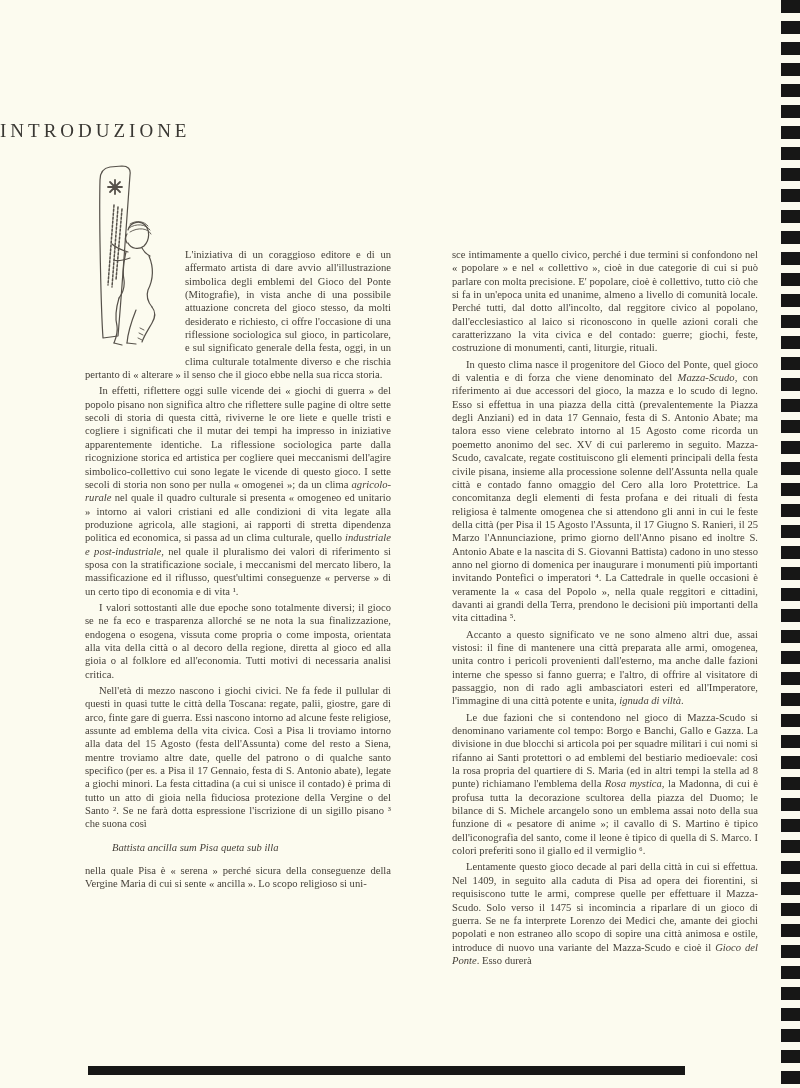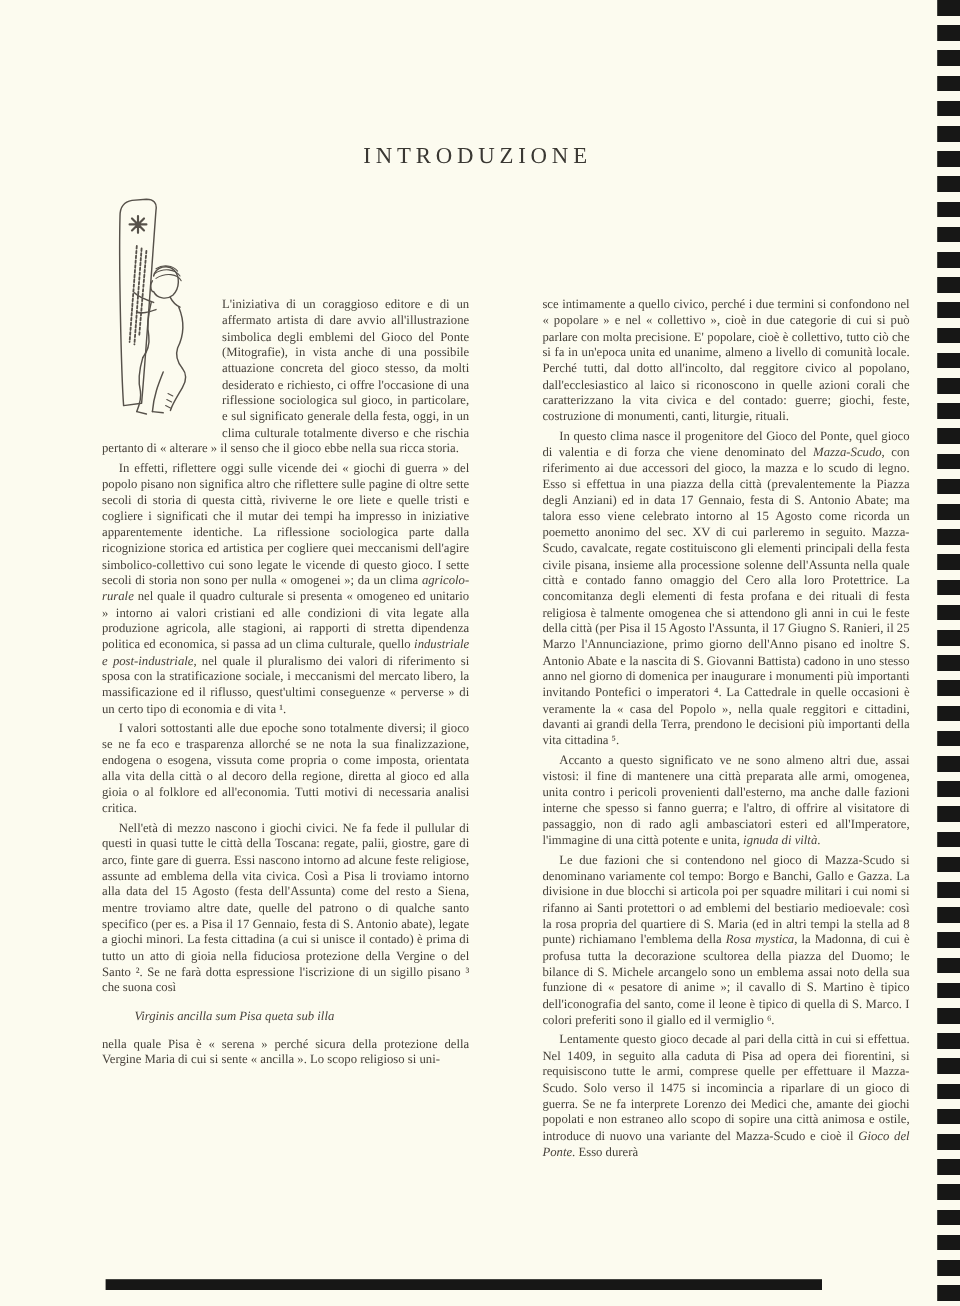--- a/index.html
+++ b/index.html
@@ -7,21 +7,21 @@
     width:800px; height:1088px;
     background:#fcfbef;
     font-family:"Liberation Serif", serif;
     color:#46413a;
     position:relative;
     overflow:hidden;
   }
   .page { position:absolute; inset:0; }
   .page-title {
     position:absolute; left:0; top:120px; width:796px;
-    margin:0; text-align:center;
+    margin:0; 
     font-size:19px; font-weight:normal;
     letter-spacing:4px; color:#3a3833;
   }
   .illustration { position:absolute; left:70px; top:160px; }
   .column {
     position:absolute; top:248px; width:306px;
     font-size:10.6px; line-height:13.35px;
     text-align:justify;
   }
   .col-left  { left:85px; }
@@ -85,22 +85,22 @@
       <path d="M44,183 L52,185 M57,183 L66,184"></path>
       <path d="M70,168 l4,2 m-5,3 l4,2 m-5,3 l4,2" stroke-width="0.9"></path>
     </g>
   </svg>
 
   <div class="column col-left" id="col-left">
       <p class="para"><span class="img-spacer"></span><span>L'iniziativa di un coraggioso editore e di un affermato artista di dare avvio all'illustrazione simbolica degli emblemi del Gioco del Ponte (Mitografie), in vista anche di una possibile attuazione concreta del gioco stesso, da molti desiderato e richiesto, ci offre l'occasione di una riflessione sociologica sul gioco, in particolare, e sul significato generale della festa, oggi, in un clima culturale totalmente diverso e che rischia pertanto di « alterare » il senso che il gioco ebbe nella sua ricca storia.</span></p>
       <p class="para indent"><span>In effetti, riflettere oggi sulle vicende dei « giochi di guerra » del popolo pisano non significa altro che riflettere sulle pagine di oltre sette secoli di storia di questa città, riviverne le ore liete e quelle tristi e cogliere i significati che il mutar dei tempi ha impresso in iniziative apparentemente identiche. La riflessione sociologica parte dalla ricognizione storica ed artistica per cogliere quei meccanismi dell'agire simbolico-collettivo cui sono legate le vicende di questo gioco. I sette secoli di storia non sono per nulla « omogenei »; da un clima </span><span class="it">agricolo-rurale</span><span> nel quale il quadro culturale si presenta « omogeneo ed unitario » intorno ai valori cristiani ed alle condizioni di vita legate alla produzione agricola, alle stagioni, ai rapporti di stretta dipendenza politica ed economica, si passa ad un clima culturale, quello </span><span class="it">industriale e post-industriale</span><span>, nel quale il pluralismo dei valori di riferimento si sposa con la stratificazione sociale, i meccanismi del mercato libero, la massificazione ed il riflusso, quest'ultimi conseguenze « perverse » di un certo tipo di economia e di vita ¹.</span></p>
       <p class="para indent"><span>I valori sottostanti alle due epoche sono totalmente diversi; il gioco se ne fa eco e trasparenza allorché se ne nota la sua finalizzazione, endogena o esogena, vissuta come propria o come imposta, orientata alla vita della città o al decoro della regione, diretta al gioco ed alla gioia o al folklore ed all'economia. Tutti motivi di necessaria analisi critica.</span></p>
       <p class="para indent"><span>Nell'età di mezzo nascono i giochi civici. Ne fa fede il pullular di questi in quasi tutte le città della Toscana: regate, palii, giostre, gare di arco, finte gare di guerra. Essi nascono intorno ad alcune feste religiose, assunte ad emblema della vita civica. Così a Pisa li troviamo intorno alla data del 15 Agosto (festa dell'Assunta) come del resto a Siena, mentre troviamo altre date, quelle del patrono o di qualche santo specifico (per es. a Pisa il 17 Gennaio, festa di S. Antonio abate), legate a giochi minori. La festa cittadina (a cui si unisce il contado) è prima di tutto un atto di gioia nella fiduciosa protezione della Vergine o del Santo ². Se ne farà dotta espressione l'iscrizione di un sigillo pisano ³ che suona così</span></p>
-      <p class="epigraph">Virginis ancilla sum Pisa queta sub illa</p>
-      <p class="para"><span>nella quale Pisa è « serena » perché sicura della protezione della Vergine Maria di cui si sente « ancilla ». Lo scopo religioso si uni-</span></p>
+      <p class="epigraph">Battista ancilla sum Pisa queta sub illa</p>
+      <p class="para"><span>nella quale Pisa è « serena » perché sicura della conseguenze della Vergine Maria di cui si sente « ancilla ». Lo scopo religioso si uni-</span></p>
     </div>
   <div class="column col-right" id="col-right">
       <p class="para"><span>sce intimamente a quello civico, perché i due termini si confondono nel « popolare » e nel « collettivo », cioè in due categorie di cui si può parlare con molta precisione. E' popolare, cioè è collettivo, tutto ciò che si fa in un'epoca unita ed unanime, almeno a livello di comunità locale. Perché tutti, dal dotto all'incolto, dal reggitore civico al popolano, dall'ecclesiastico al laico si riconoscono in quelle azioni corali che caratterizzano la vita civica e del contado: guerre; giochi, feste, costruzione di monumenti, canti, liturgie, rituali.</span></p>
       <p class="para indent"><span>In questo clima nasce il progenitore del Gioco del Ponte, quel gioco di valentia e di forza che viene denominato del </span><span class="it">Mazza-Scudo</span><span>, con riferimento ai due accessori del gioco, la mazza e lo scudo di legno. Esso si effettua in una piazza della città (prevalentemente la Piazza degli Anziani) ed in data 17 Gennaio, festa di S. Antonio Abate; ma talora esso viene celebrato intorno al 15 Agosto come ricorda un poemetto anonimo del sec. XV di cui parleremo in seguito. Mazza-Scudo, cavalcate, regate costituiscono gli elementi principali della festa civile pisana, insieme alla processione solenne dell'Assunta nella quale città e contado fanno omaggio del Cero alla loro Protettrice. La concomitanza degli elementi di festa profana e dei rituali di festa religiosa è talmente omogenea che si attendono gli anni in cui le feste della città (per Pisa il 15 Agosto l'Assunta, il 17 Giugno S. Ranieri, il 25 Marzo l'Annunciazione, primo giorno dell'Anno pisano ed inoltre S. Antonio Abate e la nascita di S. Giovanni Battista) cadono in uno stesso anno nel giorno di domenica per inaugurare i monumenti più importanti invitando Pontefici o imperatori ⁴. La Cattedrale in quelle occasioni è veramente la « casa del Popolo », nella quale reggitori e cittadini, davanti ai grandi della Terra, prendono le decisioni più importanti della vita cittadina ⁵.</span></p>
       <p class="para indent"><span>Accanto a questo significato ve ne sono almeno altri due, assai vistosi: il fine di mantenere una città preparata alle armi, omogenea, unita contro i pericoli provenienti dall'esterno, ma anche dalle fazioni interne che spesso si fanno guerra; e l'altro, di offrire al visitatore di passaggio, non di rado agli ambasciatori esteri ed all'Imperatore, l'immagine di una città potente e unita, </span><span class="it">ignuda di viltà</span><span>.</span></p>
       <p class="para indent"><span>Le due fazioni che si contendono nel gioco di Mazza-Scudo si denominano variamente col tempo: Borgo e Banchi, Gallo e Gazza. La divisione in due blocchi si articola poi per squadre militari i cui nomi si rifanno ai Santi protettori o ad emblemi del bestiario medioevale: così la rosa propria del quartiere di S. Maria (ed in altri tempi la stella ad 8 punte) richiamano l'emblema della </span><span class="it">Rosa mystica</span><span>, la Madonna, di cui è profusa tutta la decorazione scultorea della piazza del Duomo; le bilance di S. Michele arcangelo sono un emblema assai noto della sua funzione di « pesatore di anime »; il cavallo di S. Martino è tipico dell'iconografia del santo, come il leone è tipico di quella di S. Marco. I colori preferiti sono il giallo ed il vermiglio ⁶.</span></p>
       <p class="para indent"><span>Lentamente questo gioco decade al pari della città in cui si effettua. Nel 1409, in seguito alla caduta di Pisa ad opera dei fiorentini, si requisiscono tutte le armi, comprese quelle per effettuare il Mazza-Scudo. Solo verso il 1475 si incomincia a riparlare di un gioco di guerra. Se ne fa interprete Lorenzo dei Medici che, amante dei giochi popolati e non estraneo allo scopo di sopire una città animosa e ostile, introduce di nuovo una variante del Mazza-Scudo e cioè il </span><span class="it">Gioco del Ponte</span><span>. Esso durerà</span></p>
     </div>
 
   <div class="edge-marks-right"></div>

